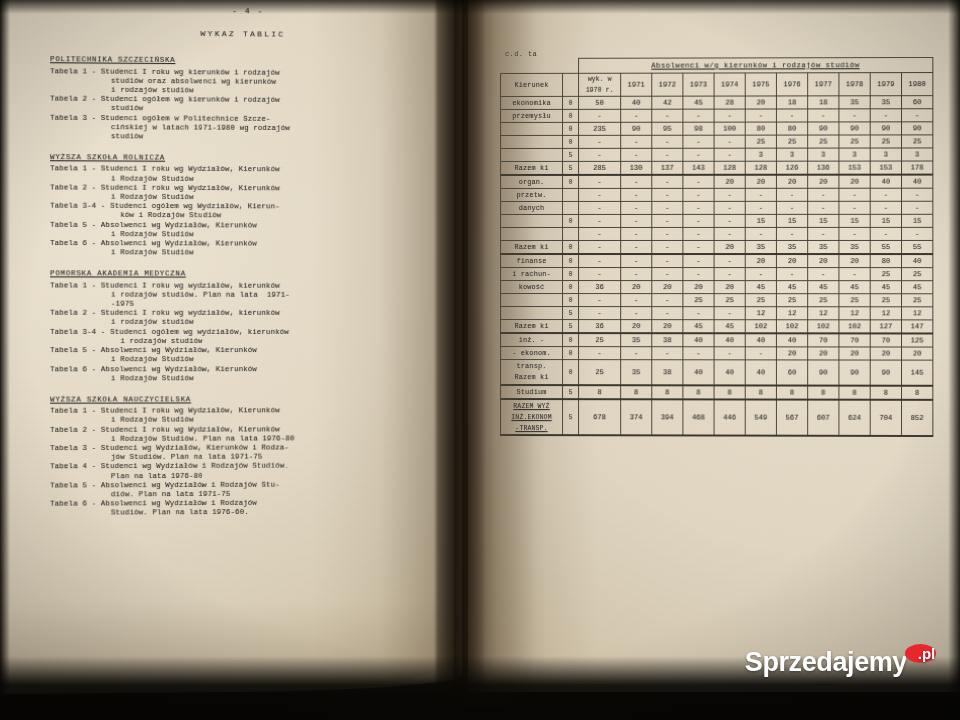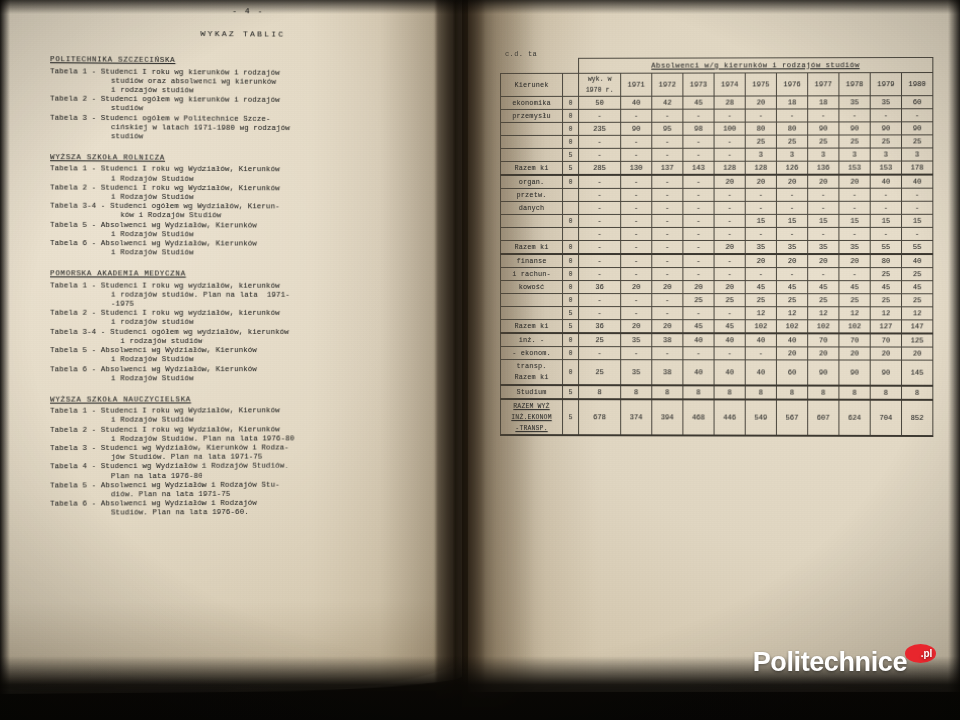--- a/index.html
+++ b/index.html
@@ -279,21 +279,21 @@
     color: #ffffff;
     font-family: "Liberation Sans", sans-serif;
     font-weight: bold;
     font-size: 27px;
     letter-spacing: -0.4px;
     text-shadow: 0 1px 3px rgba(0,0,0,0.45);
   }
   .wm-badge {
     background: #e8262d;
     color: #fff;
-    font-size: 10px;
+    font-size: 15px;
     font-weight: bold;
     border-radius: 50%;
     width: 19px;
     height: 19px;
     display: flex;
     align-items: center;
     justify-content: center;
     margin-left: -2px;
     margin-top: -3px;
     letter-spacing: 0;
@@ -874,16 +874,16 @@
   <div class="gutter-line"></div>
 
   <div class="grain"></div>
   <div class="top-edge-dark"></div>
   <div class="left-edge-dark"></div>
   <div class="right-edge-dark"></div>
   <div class="bottom-shadow"></div>
   <div class="vignette"></div>
 
   <div class="watermark">
-    <span>Politechnice</span>
+    <span>Sprzedajemy</span>
     <span class="wm-badge">.pl</span>
   </div>
 </div>
 
 </body></html>

